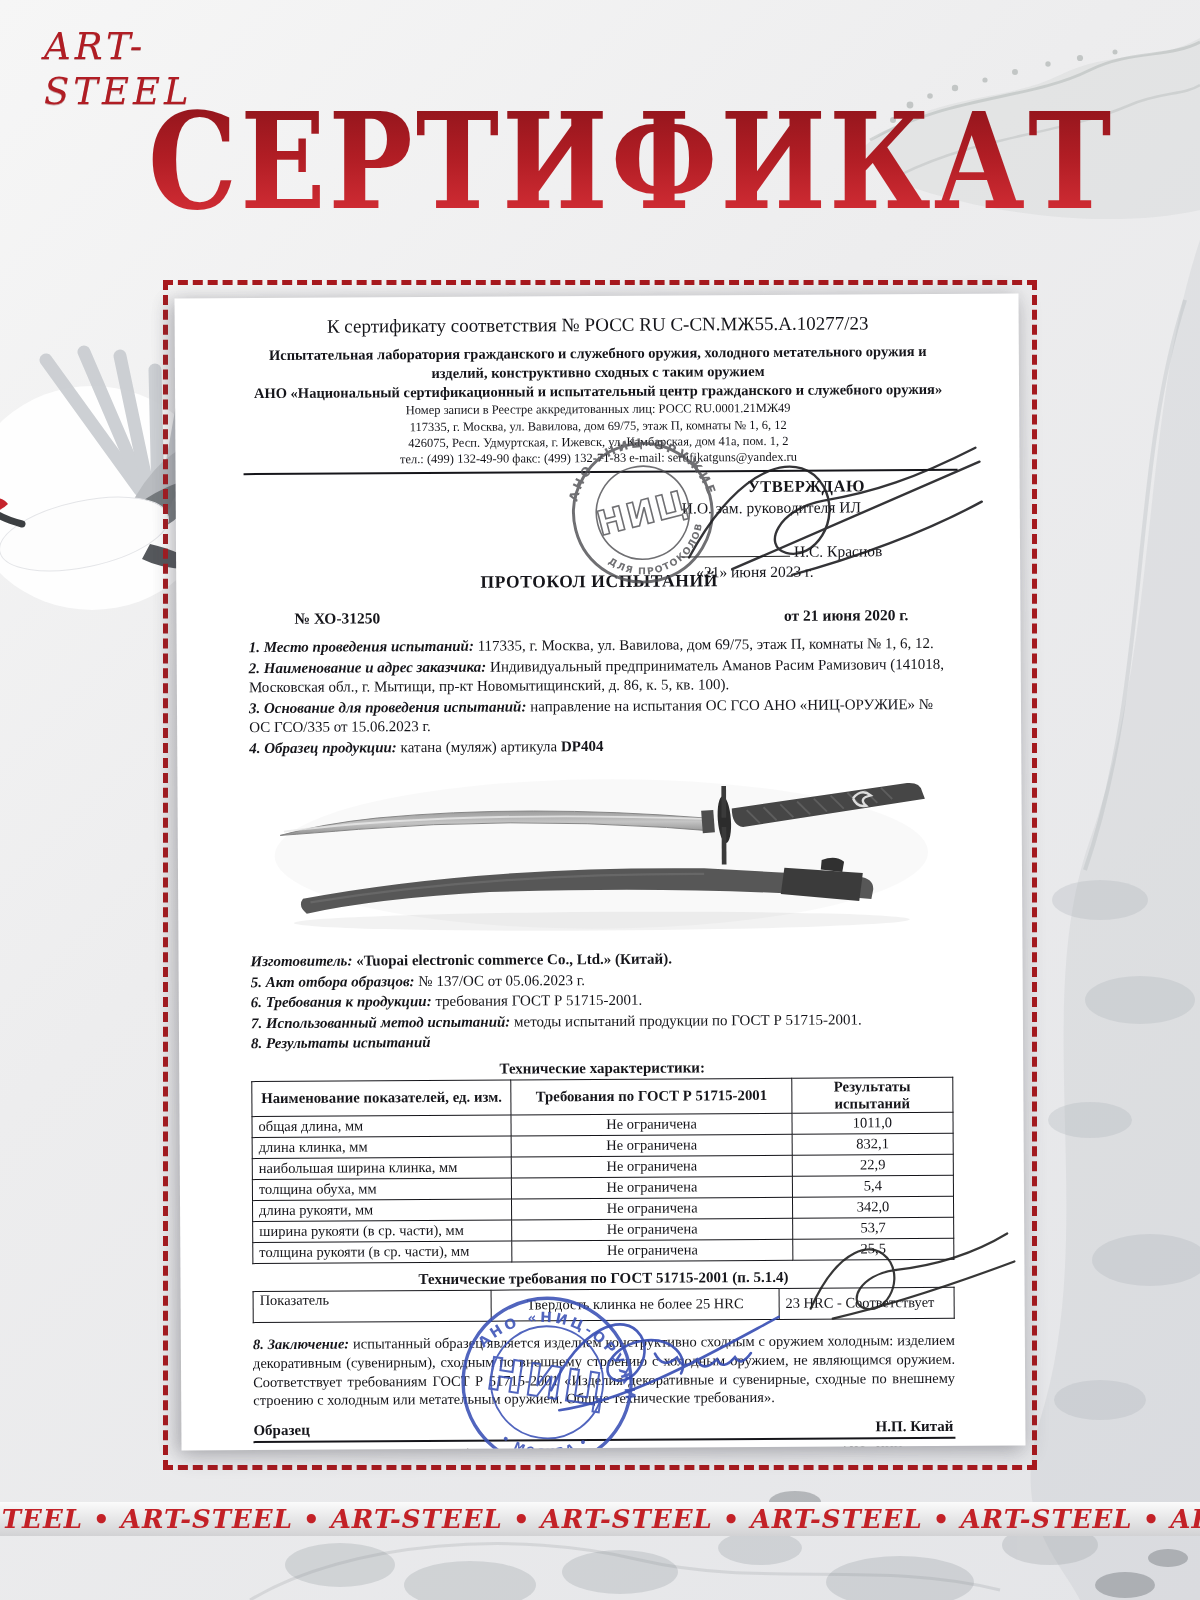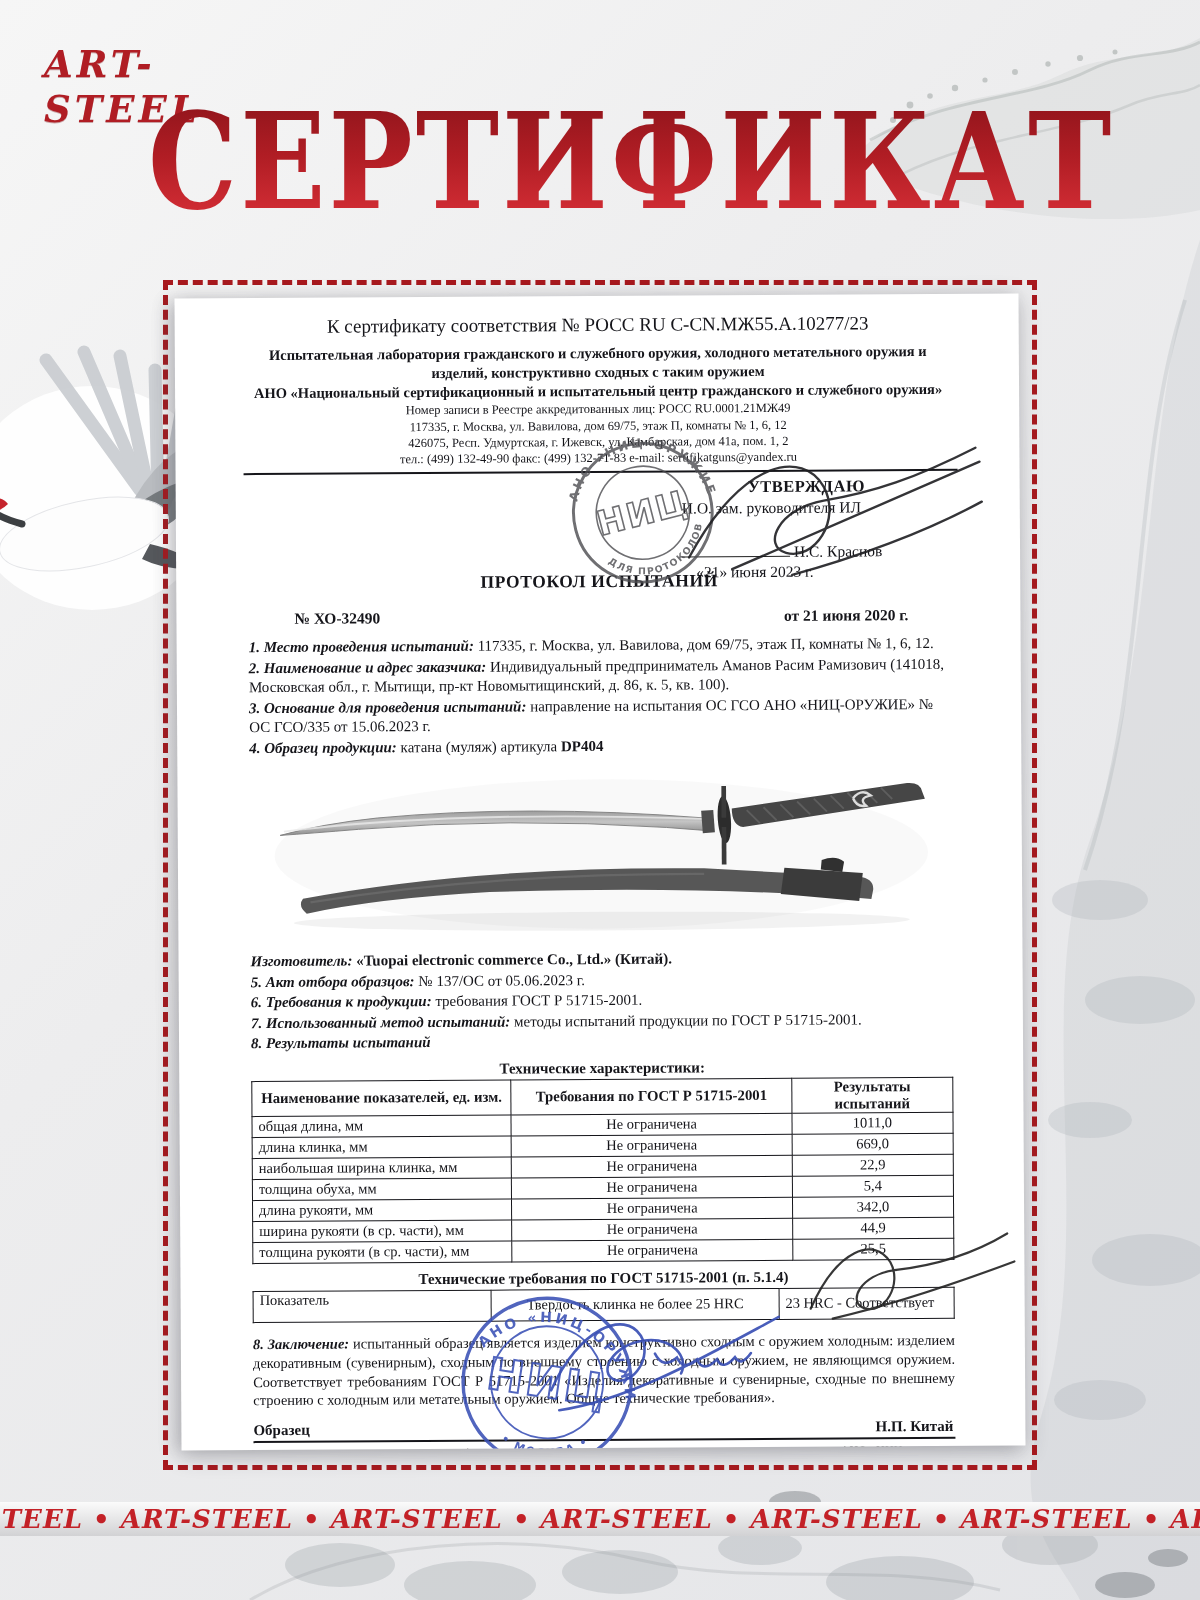--- a/index.html
+++ b/index.html
@@ -1,22 +1,22 @@
 <!DOCTYPE html>
 <html><head>
 <meta charset="utf-8">
 <style>
   html,body{margin:0;padding:0;background:#d9dadd;}
   .page{position:relative;width:1200px;height:1600px;margin:0 auto;overflow:hidden;
         background:linear-gradient(135deg,#f6f6f6 0%,#ededee 40%,#e4e5e8 100%);
         font-family:"Liberation Serif",serif;}
   .bg-art{position:absolute;inset:0;z-index:0;}
   
-  .logo{position:absolute;top:42px;left:44px;z-index:3;font-family:"DejaVu Serif",serif;
-        font-weight:700;font-style:italic;font-size:37px;line-height:1.22;letter-spacing:4px;
+  .logo{position:absolute;top:24px;left:44px;z-index:3;font-family:"DejaVu Serif",serif;
+        font-weight:400;font-style:italic;font-size:37px;line-height:1.22;letter-spacing:4px;
         color:#b01d24;text-shadow:0 1px 0 rgba(120,10,15,.35);}
   .main-title{position:absolute;top:96px;left:148px;z-index:3;font-family:"DejaVu Serif",serif;
         font-weight:700;font-size:112px;letter-spacing:3px;line-height:1;
         transform:scaleY(1.18);transform-origin:top left;
         background:linear-gradient(180deg,#8e141b 0%,#b01d24 45%,#d93038 100%);
         -webkit-background-clip:text;background-clip:text;color:transparent;}
   
   .frame{position:absolute;left:163px;top:280px;width:864px;height:1180px;z-index:1;
          border:5px dashed #a8191e;}
   .paper{position:absolute;left:178px;top:296px;width:844px;height:1152px;z-index:2;
@@ -164,21 +164,21 @@
           <div class="sig-line">
             <span class="uline"></span>
             <span class="approve-name">Н.С. Краснов</span>
           </div>
           <div class="approve-date">«21» июня 2023 г.</div>
         </div>
       </div>
 
       <div class="protocol-title">ПРОТОКОЛ ИСПЫТАНИЙ</div>
       <div class="numrow">
-        <span>№  ХО-32490</span>
+        <span>№  ХО-31250</span>
         <span>от 21 июня 2020 г.</span>
       </div>
 
       <div class="items">
         <p><span class="lbl">1. Место проведения испытаний:</span> <span>117335, г. Москва, ул. Вавилова, дом 69/75, этаж П, комнаты № 1, 6, 12.</span></p>
         <p><span class="lbl">2. Наименование и адрес заказчика:</span> <span>Индивидуальный предприниматель Аманов Расим Рамизович (141018, Московская обл., г. Мытищи, пр-кт Новомытищинский, д. 86, к. 5, кв. 100).</span></p>
         <p><span class="lbl">3. Основание для проведения испытаний:</span> <span>направление на испытания ОС ГСО АНО «НИЦ-ОРУЖИЕ» № ОС ГСО/335 от 15.06.2023 г.</span></p>
         <p><span class="lbl">4. Образец продукции:</span> <span>катана (муляж) артикула</span> <span class="b">DP404</span></p>
       </div>
 
@@ -243,41 +243,41 @@
           <th>Результаты испытаний</th>
         </tr>
         <tr>
               <td>общая длина, мм</td>
               <td class="c">Не ограничена</td>
               <td class="c">1011,0</td>
             </tr>
         <tr>
               <td>длина клинка, мм</td>
               <td class="c">Не ограничена</td>
-              <td class="c">669,0</td>
+              <td class="c">832,1</td>
             </tr>
         <tr>
               <td>наибольшая ширина клинка, мм</td>
               <td class="c">Не ограничена</td>
               <td class="c">22,9</td>
             </tr>
         <tr>
               <td>толщина обуха, мм</td>
               <td class="c">Не ограничена</td>
               <td class="c">5,4</td>
             </tr>
         <tr>
               <td>длина рукояти, мм</td>
               <td class="c">Не ограничена</td>
               <td class="c">342,0</td>
             </tr>
         <tr>
               <td>ширина рукояти (в ср. части), мм</td>
               <td class="c">Не ограничена</td>
-              <td class="c">44,9</td>
+              <td class="c">53,7</td>
             </tr>
         <tr>
               <td>толщина рукояти (в ср. части), мм</td>
               <td class="c">Не ограничена</td>
               <td class="c">25,5</td>
             </tr>
       </tbody>
         </table>
 
       <div class="tbl-title">Технические требования по ГОСТ 51715-2001 (п. 5.1.4)</div>

